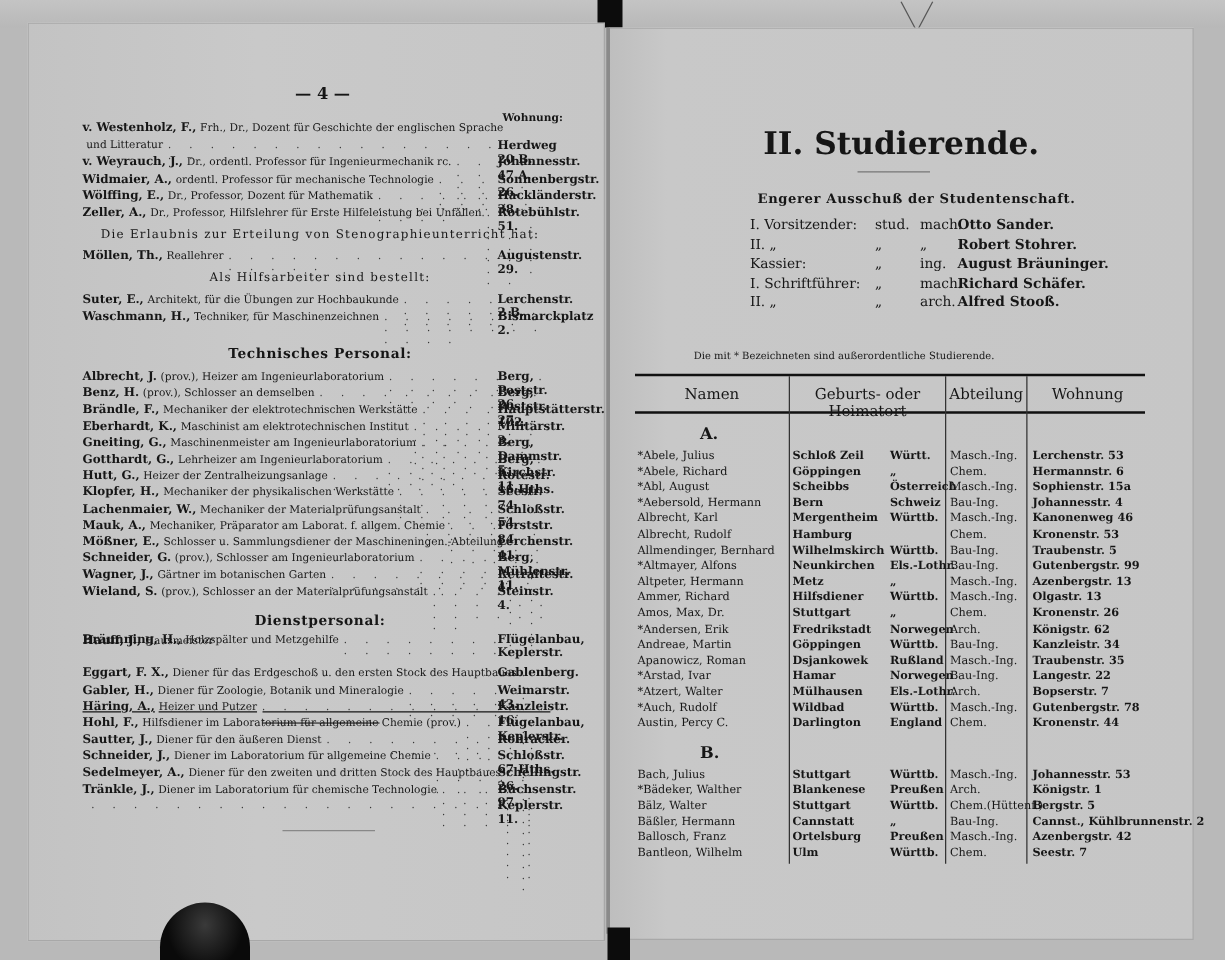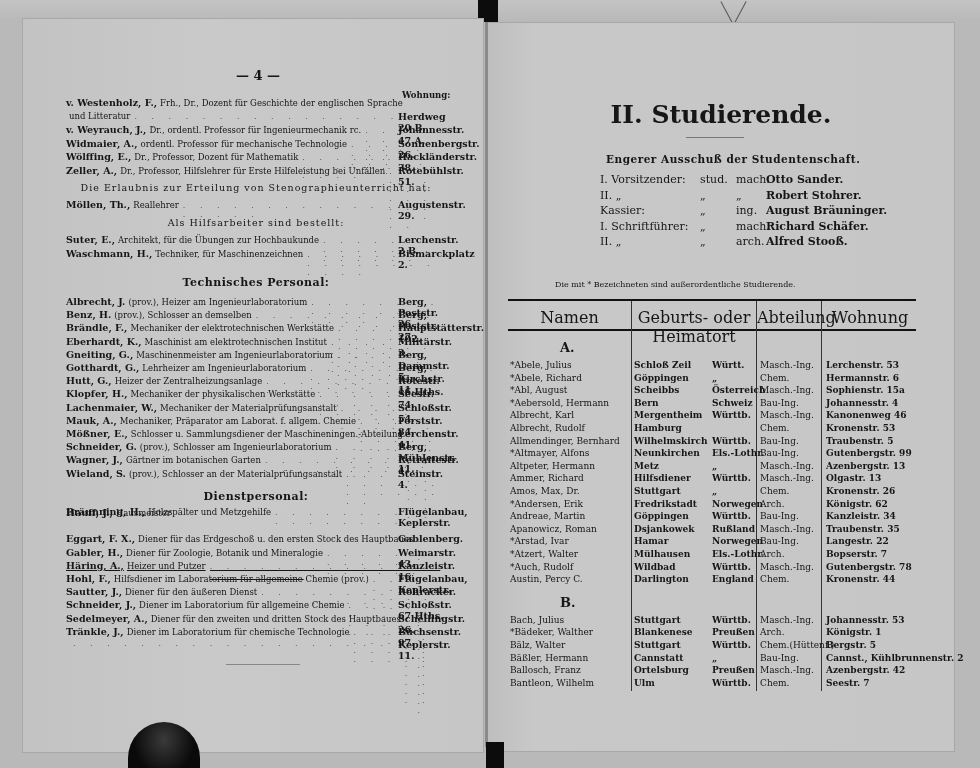--- a/index.html
+++ b/index.html
@@ -38,21 +38,21 @@
 
   .title { position:absolute; left:487px; width:468px; top:100px; text-align:center; font-size:25px; font-weight:bold; }
   .rule-short { position:absolute; left:686px; top:137px; width:58px; height:1px; background:#777; }
   .committee-title { position:absolute; left:606px; top:153px; font-size:10.5px; font-weight:bold; letter-spacing:0.5px; }
   .crow { position:absolute; left:600px; font-size:11px; height:14px; }
   .crow span { position:absolute; white-space:nowrap; }
   .note { position:absolute; left:555px; top:280px; font-size:8px; }
 
   .tbl-rule { position:absolute; left:508px; width:408px; background:#111; }
   .vline { position:absolute; width:1px; background:#333; }
-  .th { position:absolute; top:308px; font-size:16px; text-align:center; }
+  .th { position:absolute; top:308px; font-size:12px; text-align:center; }
   .letter { position:absolute; font-weight:bold; font-size:13px; }
   .srow { position:absolute; left:508px; width:420px; height:13px; font-size:9px; }
   .srow span { position:absolute; white-space:nowrap; }
   .srow .n { left:2px; font-weight:normal; }
   .srow .o { left:126px; font-weight:bold; }
   .srow .l { left:204px; font-weight:bold; }
   .srow .a { left:252px; }
   .srow .w { left:318px; font-weight:bold; }
   .rule-bottom-left { position:absolute; left:226px; top:664px; width:74px; height:1px; background:#888; }
 </style>

